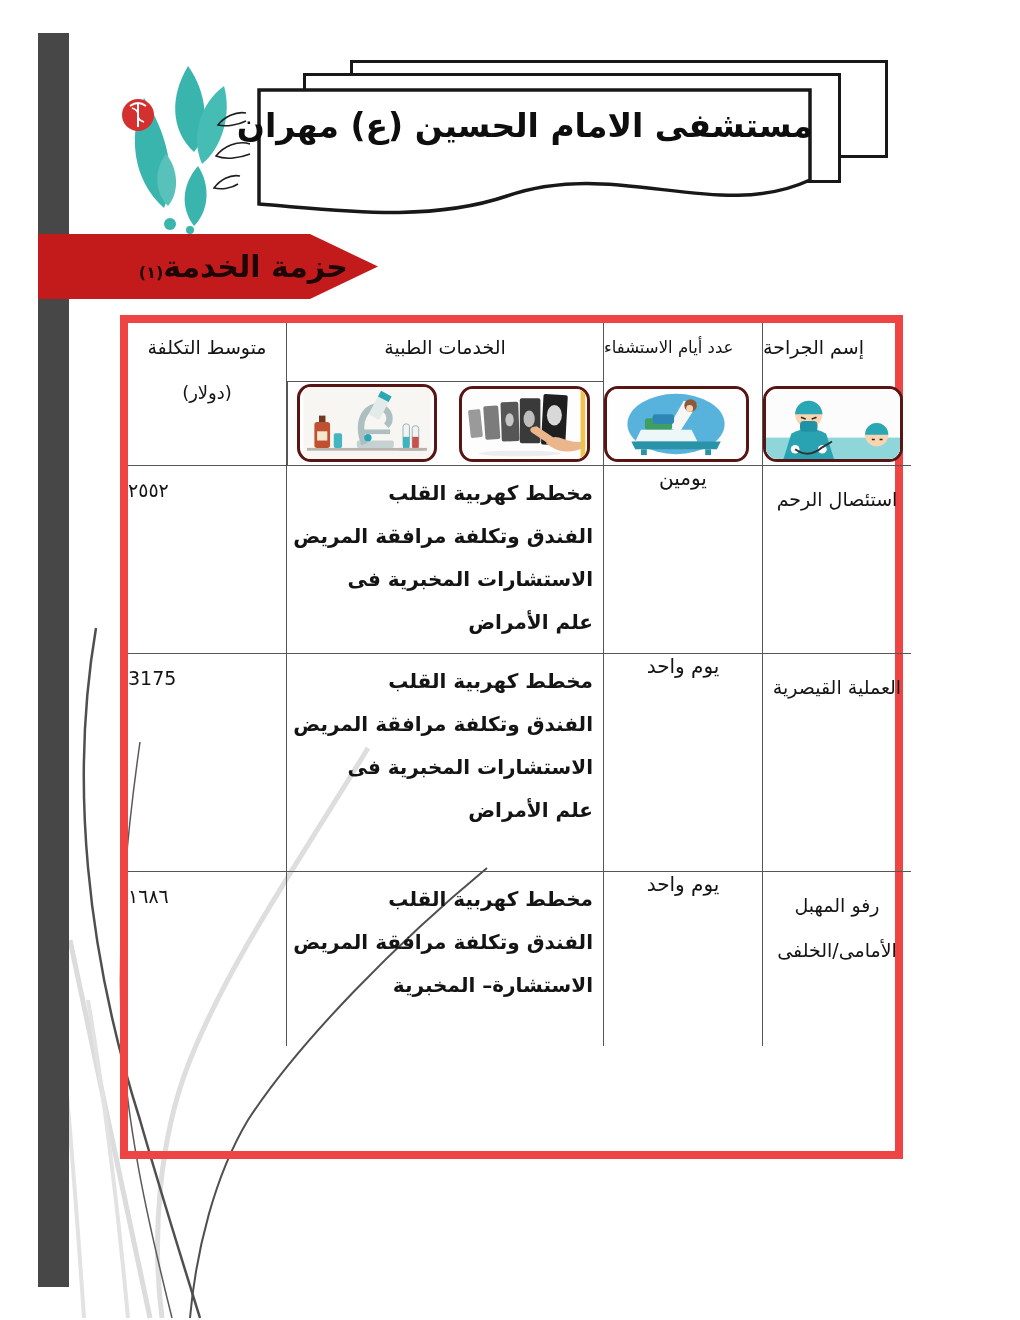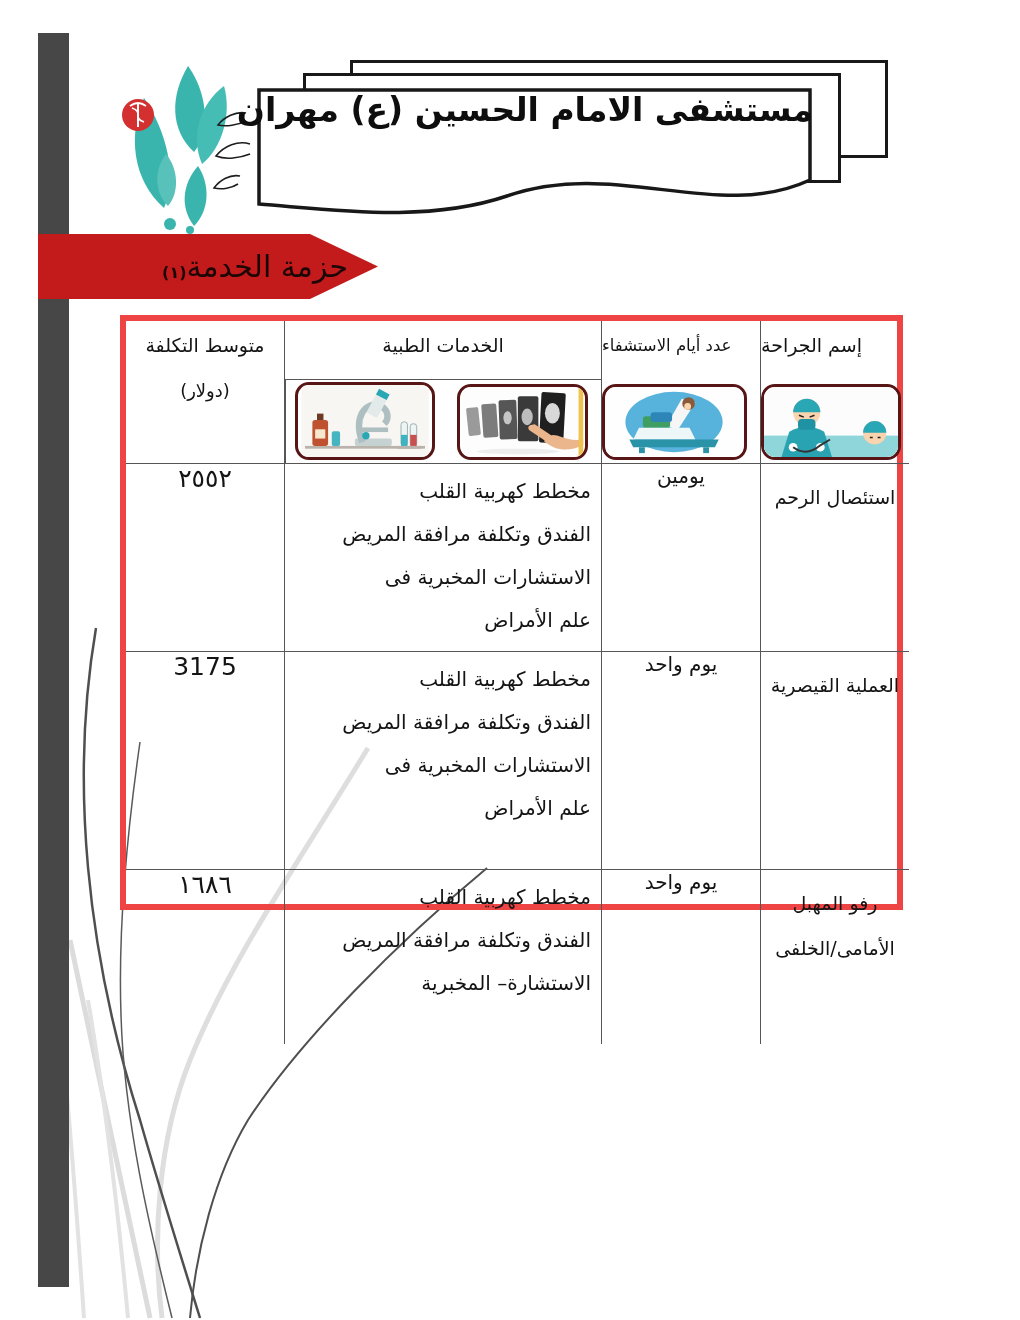--- a/index.html
+++ b/index.html
@@ -17,40 +17,40 @@
 
   
   .logo { position:absolute; left:100px; top:58px; width:168px; height:180px; z-index:2; }
 
   
   .card { position:absolute; background:#ffffff; border:3px solid #181818; z-index:2; }
   .card-back { left:350px; top:60px; width:538px; height:98px; }
   .card-mid  { left:303px; top:73px; width:538px; height:110px; }
   .card-front { position:absolute; left:257px; top:88px; width:556px; height:140px; z-index:3; }
   .title-text {
-    position:absolute; left:0; right:0; top:2px; text-align:center;
+    position:absolute; left:0; right:0; top:18px; text-align:center;
     font-size:33px; font-weight:bold; color:#0e0e0e; direction:rtl; white-space:nowrap;
   }
 
   
   .banner {
     position:absolute; left:38px; top:234px; width:340px; height:65px;
     background:#c31b1b; clip-path:polygon(0 0, 80% 0, 100% 50%, 80% 100%, 0 100%);
     z-index:4; display:flex; align-items:center; direction:rtl;
     justify-content:flex-start; padding-right:30px;
   }
-  .banner-label { font-size:30px; font-weight:normal; color:#1c0606; white-space:nowrap; }
+  .banner-label { font-size:30px; font-weight:bold; color:#1c0606; white-space:nowrap; }
   .banner-num   { font-size:16px; font-weight:bold; color:#1c0606; margin-top:12px; }
 
   
   .svc-table {
-    position:absolute; left:120px; top:315px; width:783px; height:595px;
+    position:absolute; left:120px; top:315px; width:783px; height:844px;
     display:grid; grid-template-columns:158px 317px 159px 149px;
     grid-template-rows:58px 84px 188px 218px 175px;
-    border:6px solid #ef4444; z-index:2; background:transparent; direction:ltr;
+    border:8px solid #ef4444; z-index:2; background:transparent; direction:ltr;
   }
   .cell { border-left:1px solid #565656; border-top:1px solid #565656; direction:rtl; overflow:visible; }
   .no-bl { border-left:none; }
   .no-bt { border-top:none; }
 
   .c-cost-h { grid-column:1; grid-row:1 / span 2; text-align:center; }
   .c-svc-t  { grid-column:2; grid-row:1; text-align:center; }
   .c-svc-i  { grid-column:2; grid-row:2; }
   .c-days-h { grid-column:3; grid-row:1 / span 2; }
   .c-surg-h { grid-column:4; grid-row:1 / span 2; }
@@ -68,25 +68,25 @@
   }
   .box-surg { width:140px; height:76px; }
   .box-days { width:145px; height:76px; }
   .box-xray { width:131px; height:76px; }
   .box-micro{ width:140px; height:78px; }
 
   .svc-images { display:flex; height:100%; }
   .svc-sub { flex:1; display:flex; align-items:center; justify-content:center; }
   .svc-sub + .svc-sub { border-left:1px solid #565656; }
 
-  .cost-cell { text-align:center; font-size:25px; }
+  .cost-cell { text-align:left; font-size:19px; padding-top:13px; }
   .days-cell { text-align:center; font-size:20px; }
   .surg-cell { text-align:center; font-size:19px; padding-top:11px; }
   .surg-line { line-height:45px; }
-  .svc-cell  { text-align:right; padding:6px 10px 0 6px; font-size:20px; }
+  .svc-cell  { text-align:right; padding:6px 10px 0 6px; font-size:20px;font-weight:bold; }
   .svc-line  { line-height:43px; white-space:nowrap; }
 </style>
 </head>
 <body>
 
 <svg class="curves" viewBox="0 0 1020 1320" fill="none">
   <path d="M 368 748 C 300 860 230 960 190 1060 C 158 1140 152 1240 162 1318" stroke="#dedede" stroke-width="5"></path>
   <path d="M 70 940 C 95 1060 120 1180 150 1318" stroke="#dcdcdc" stroke-width="5"></path>
   <path d="M 88 1000 C 105 1100 118 1210 128 1318" stroke="#e2e2e2" stroke-width="4"></path>
   <path d="M 60 1020 C 70 1120 78 1230 84 1318" stroke="#e2e2e2" stroke-width="4"></path>

